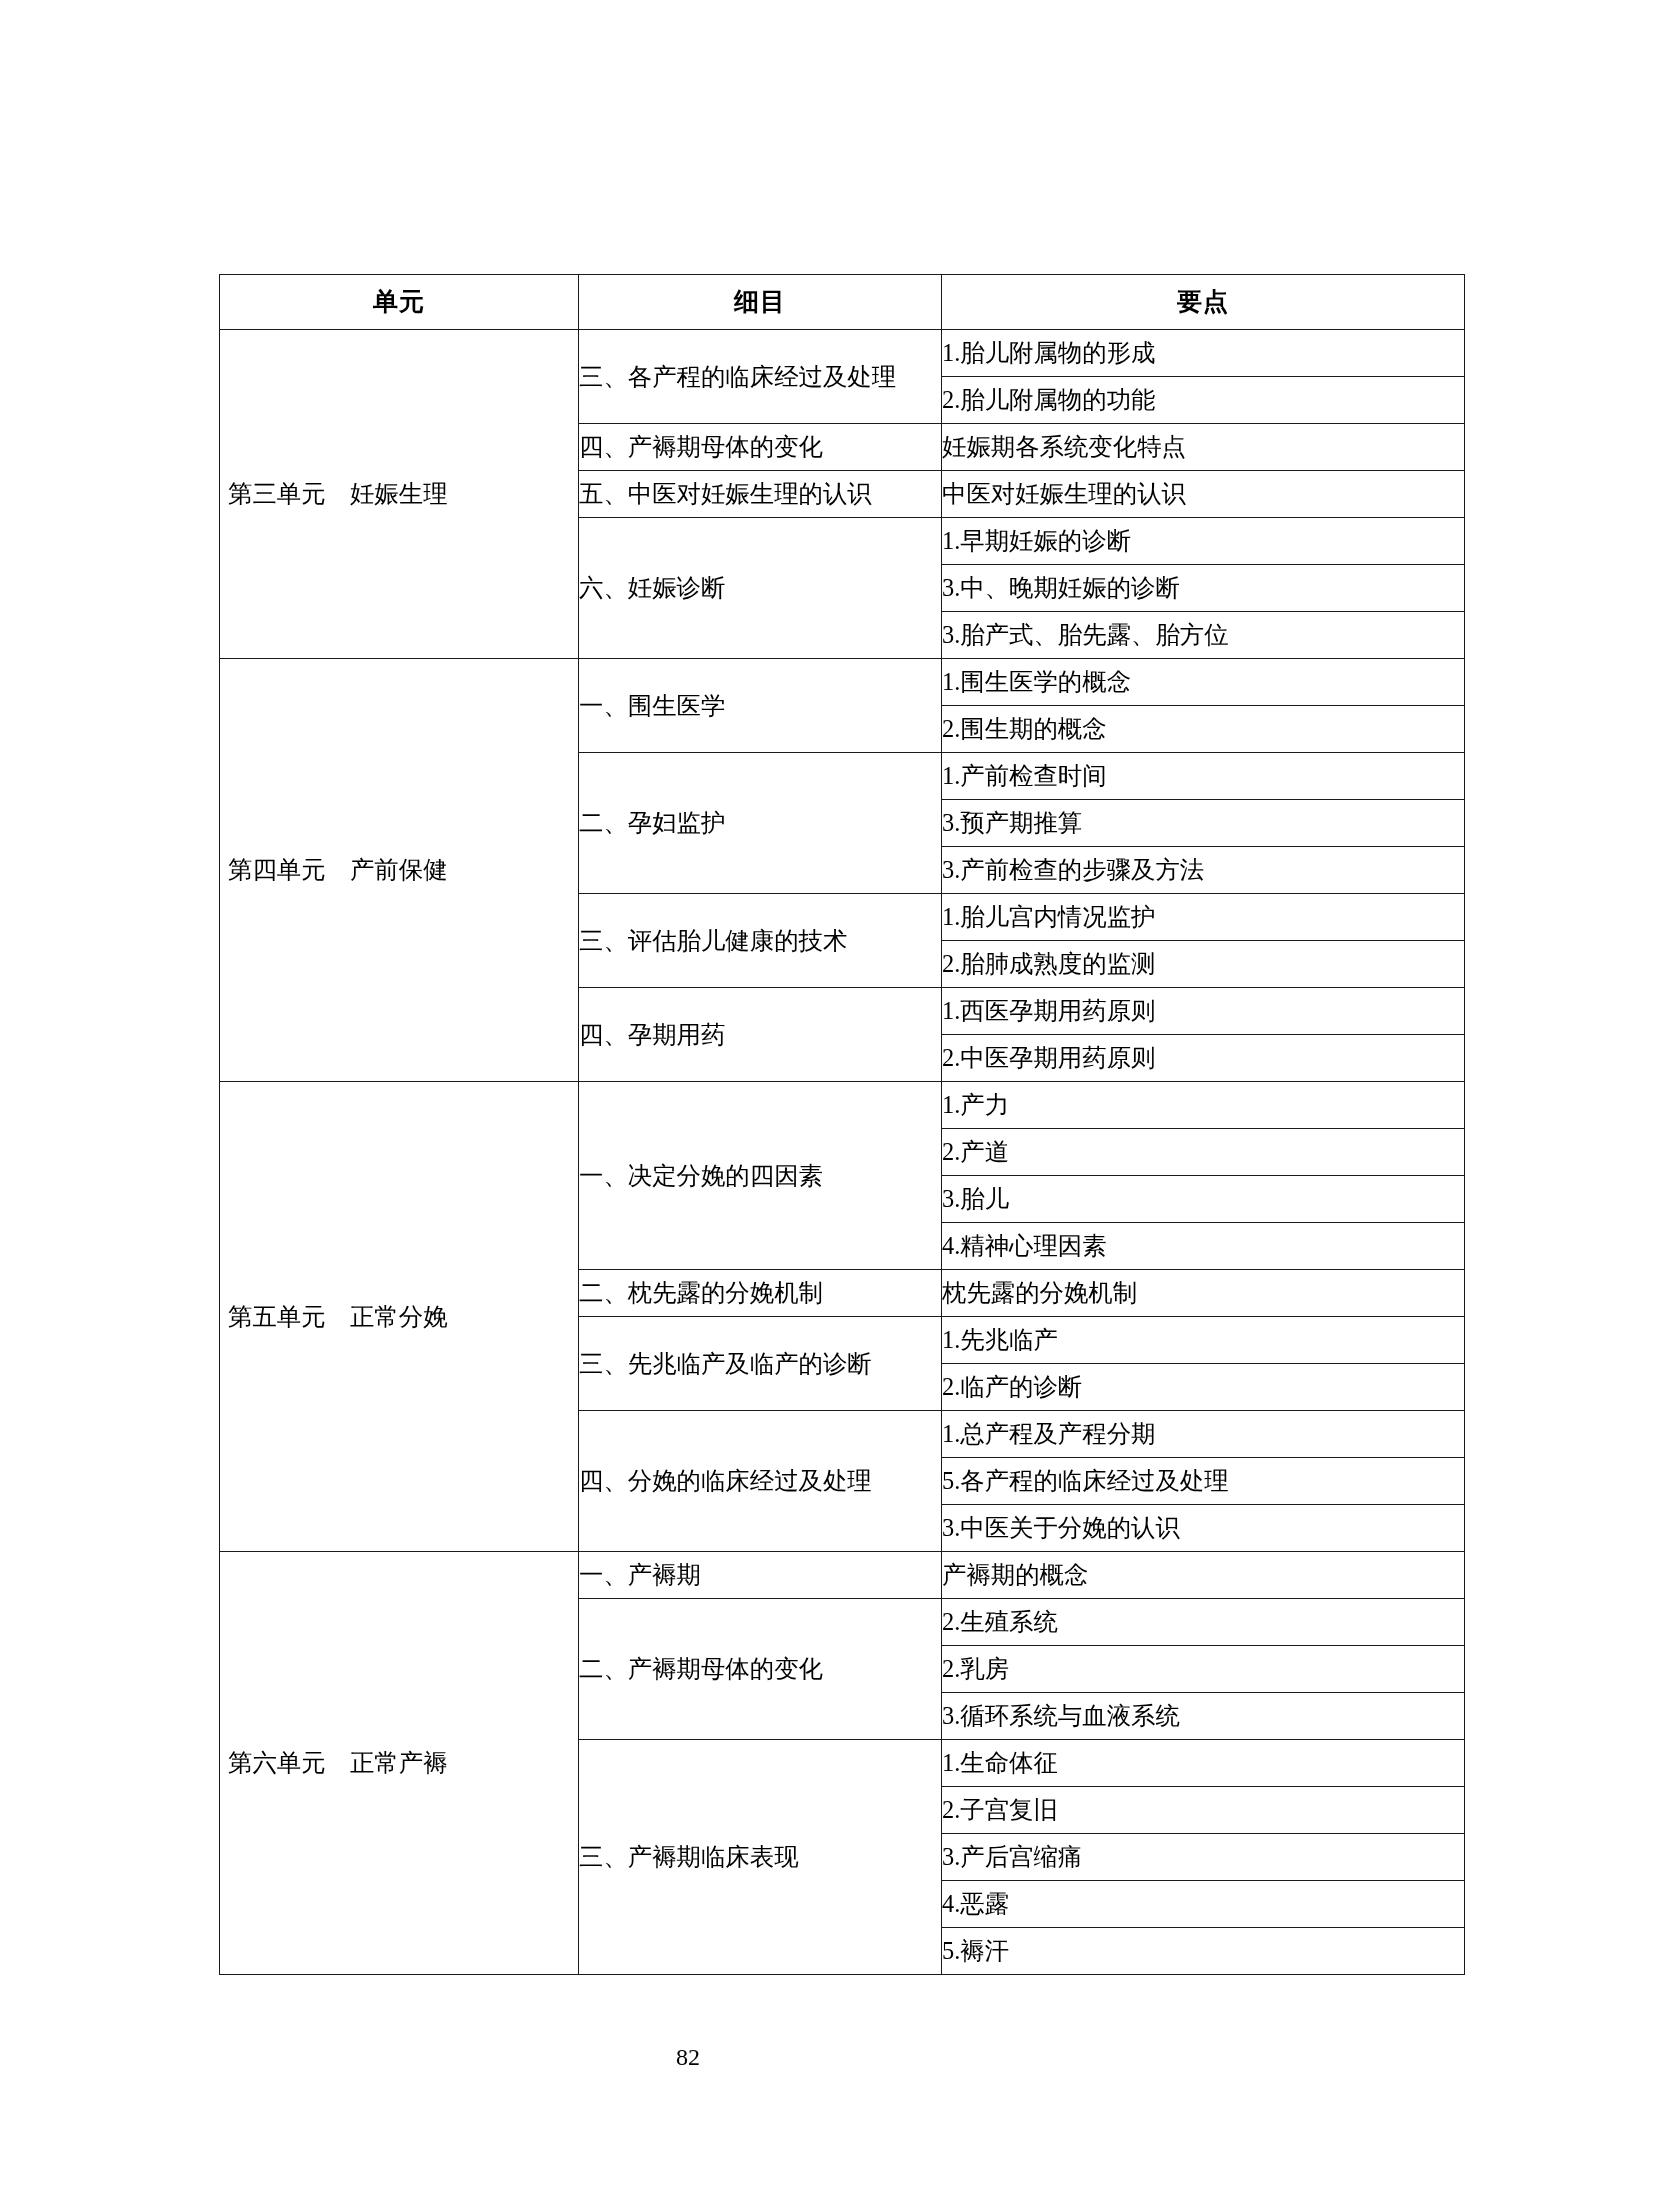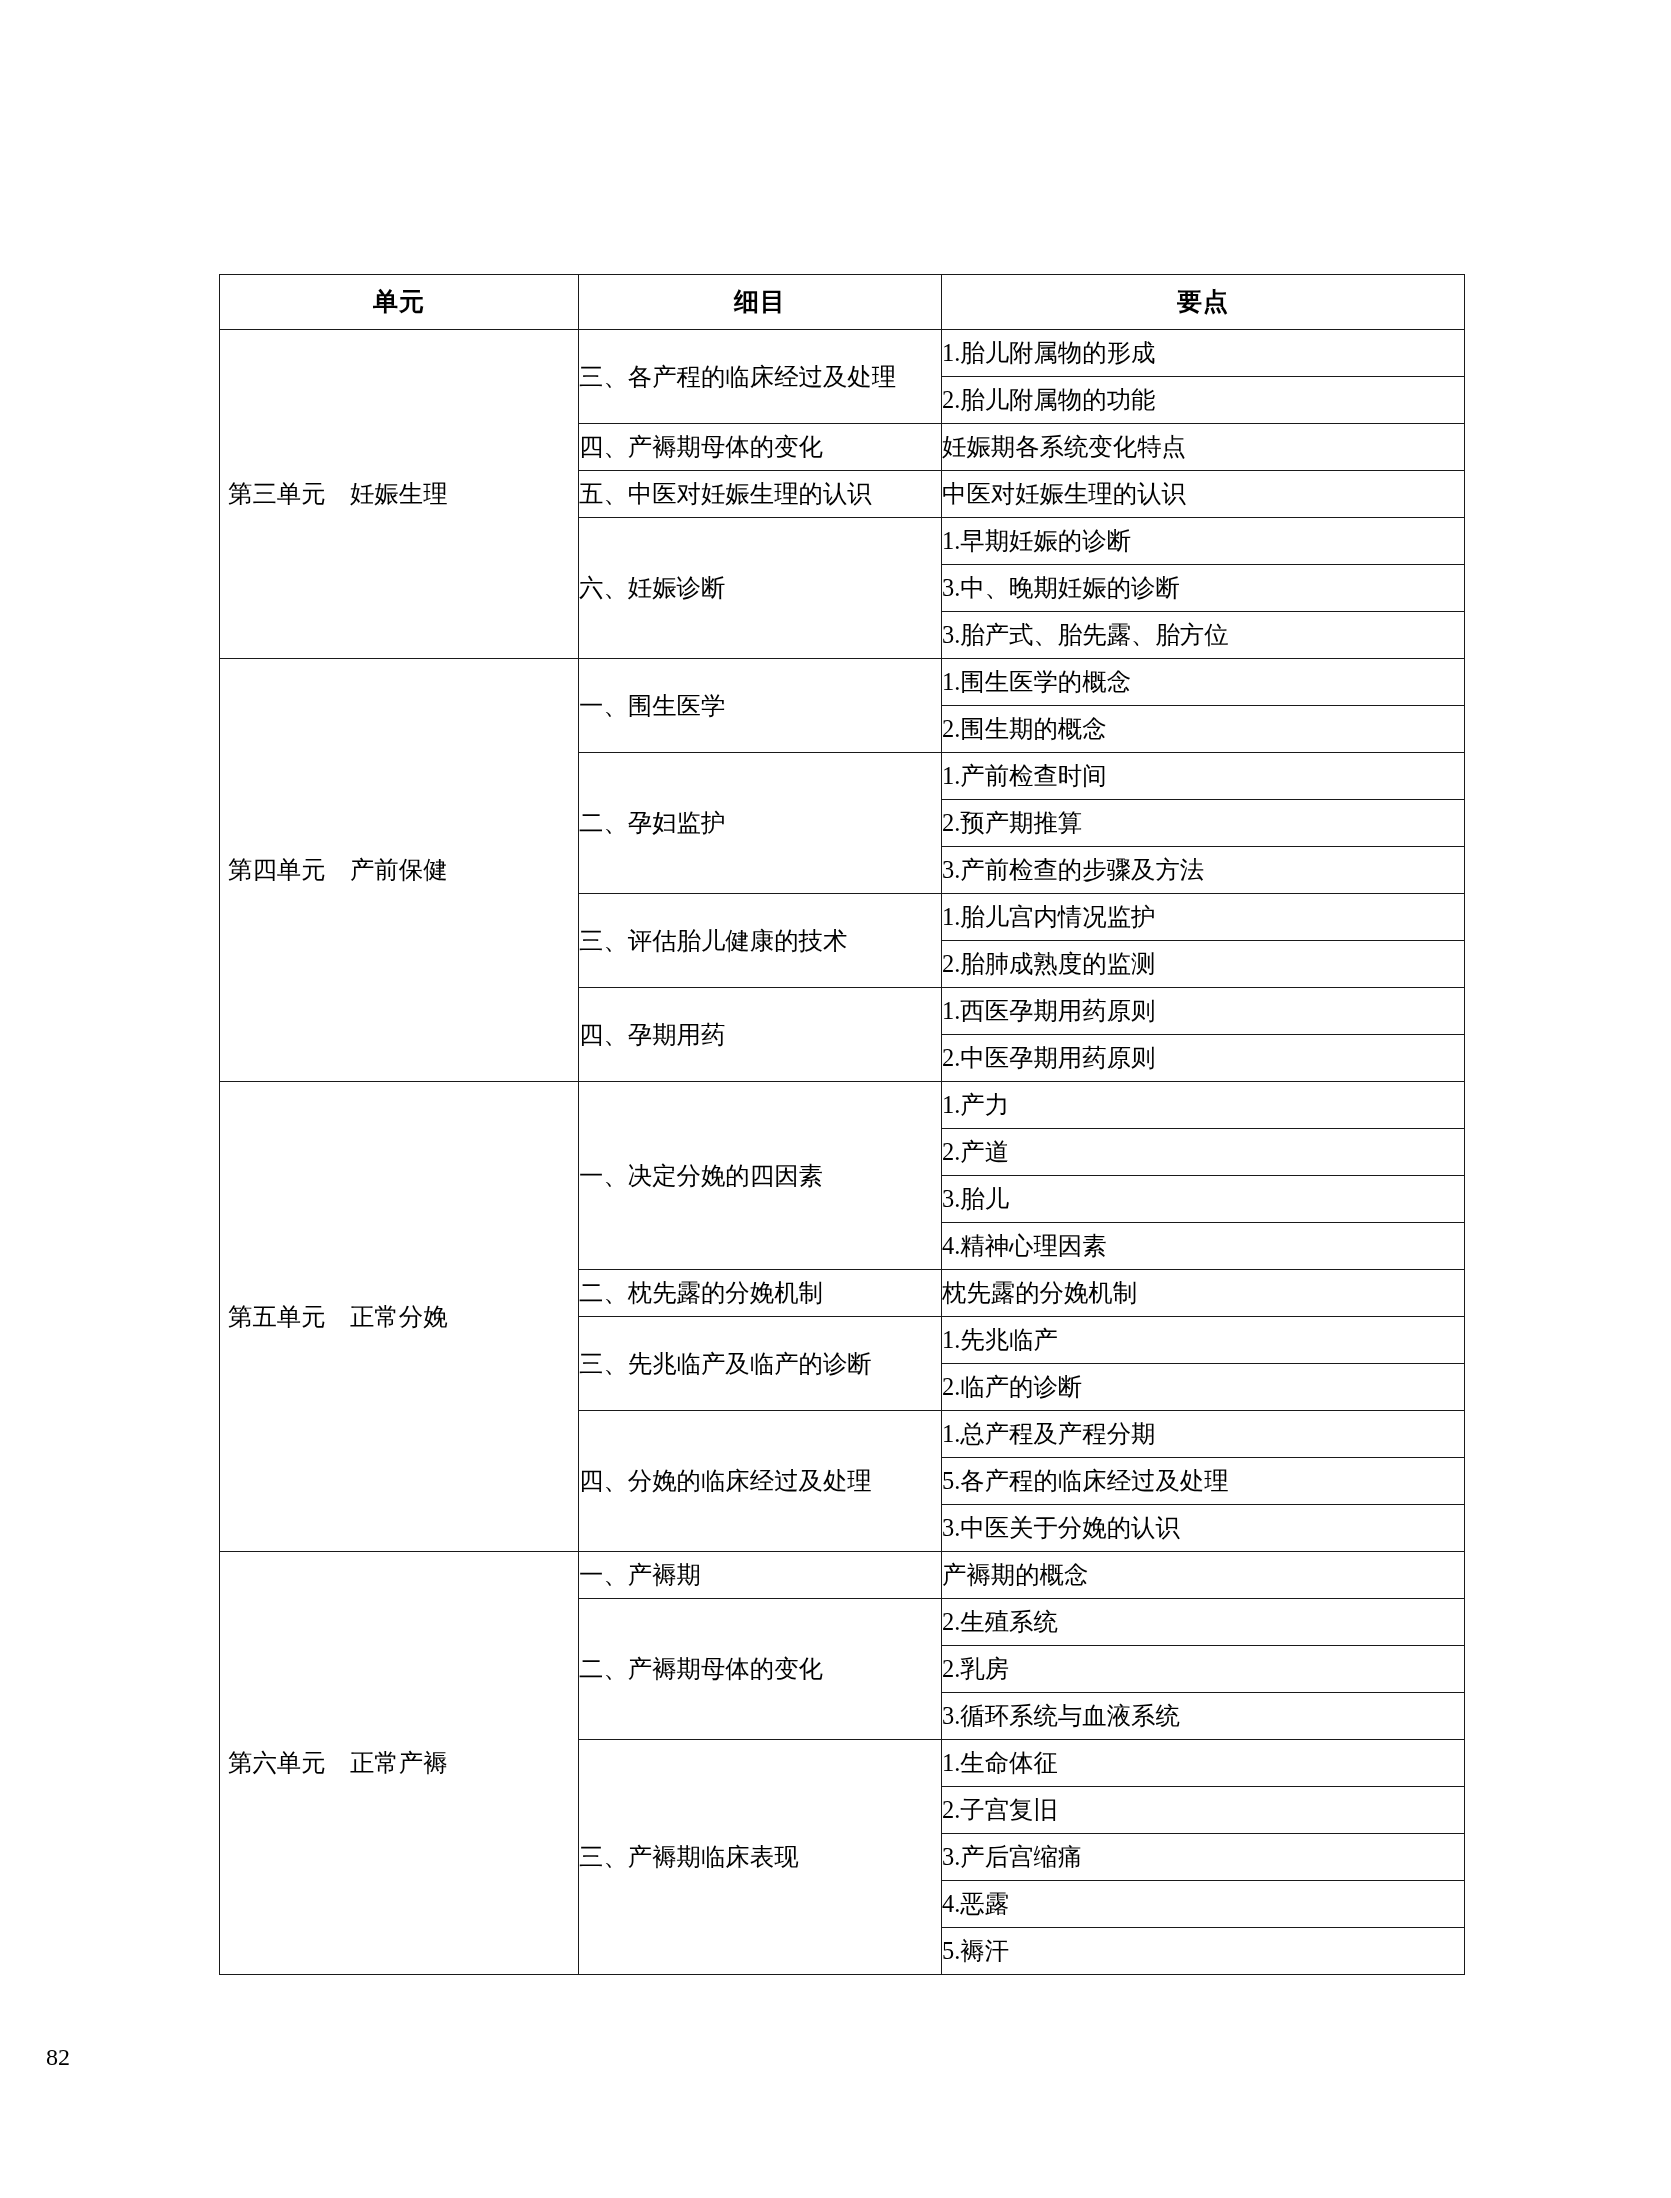--- a/index.html
+++ b/index.html
@@ -80,24 +80,23 @@
     padding-left: 13.4px;
     height: 46px;
     font-size: 24.4px;
   }
 
   .page-number {
     position: absolute;
     left: 0;
     top: 2044px;
     width: 1376px;
-    text-align: left;
+    text-align: center;
     font-size: 24px;
     font-family: "Liberation Serif", "DejaVu Serif", serif;
-    margin-left: 46px;
   }
 </style>
 </head>
 <body>
 
 <div class="page">
   <div class="table-wrap">
     <table class="syllabus">
       <colgroup>
         <col class="c-unit">
@@ -144,21 +143,21 @@
             <td class="point-cell"><span>1.围生医学的概念</span></td>
           </tr>
           <tr>
             <td class="point-cell"><span>2.围生期的概念</span></td>
           </tr>
           <tr>
             <td class="detail-cell" rowspan="3"><span>二、孕妇监护</span></td>
             <td class="point-cell"><span>1.产前检查时间</span></td>
           </tr>
           <tr>
-            <td class="point-cell"><span>2.预产期推算</span></td>
+            <td class="point-cell"><span>3.预产期推算</span></td>
           </tr>
           <tr>
             <td class="point-cell"><span>3.产前检查的步骤及方法</span></td>
           </tr>
           <tr>
             <td class="detail-cell" rowspan="2"><span>三、评估胎儿健康的技术</span></td>
             <td class="point-cell"><span>1.胎儿宫内情况监护</span></td>
           </tr>
           <tr>
             <td class="point-cell"><span>2.胎肺成熟度的监测</span></td>

